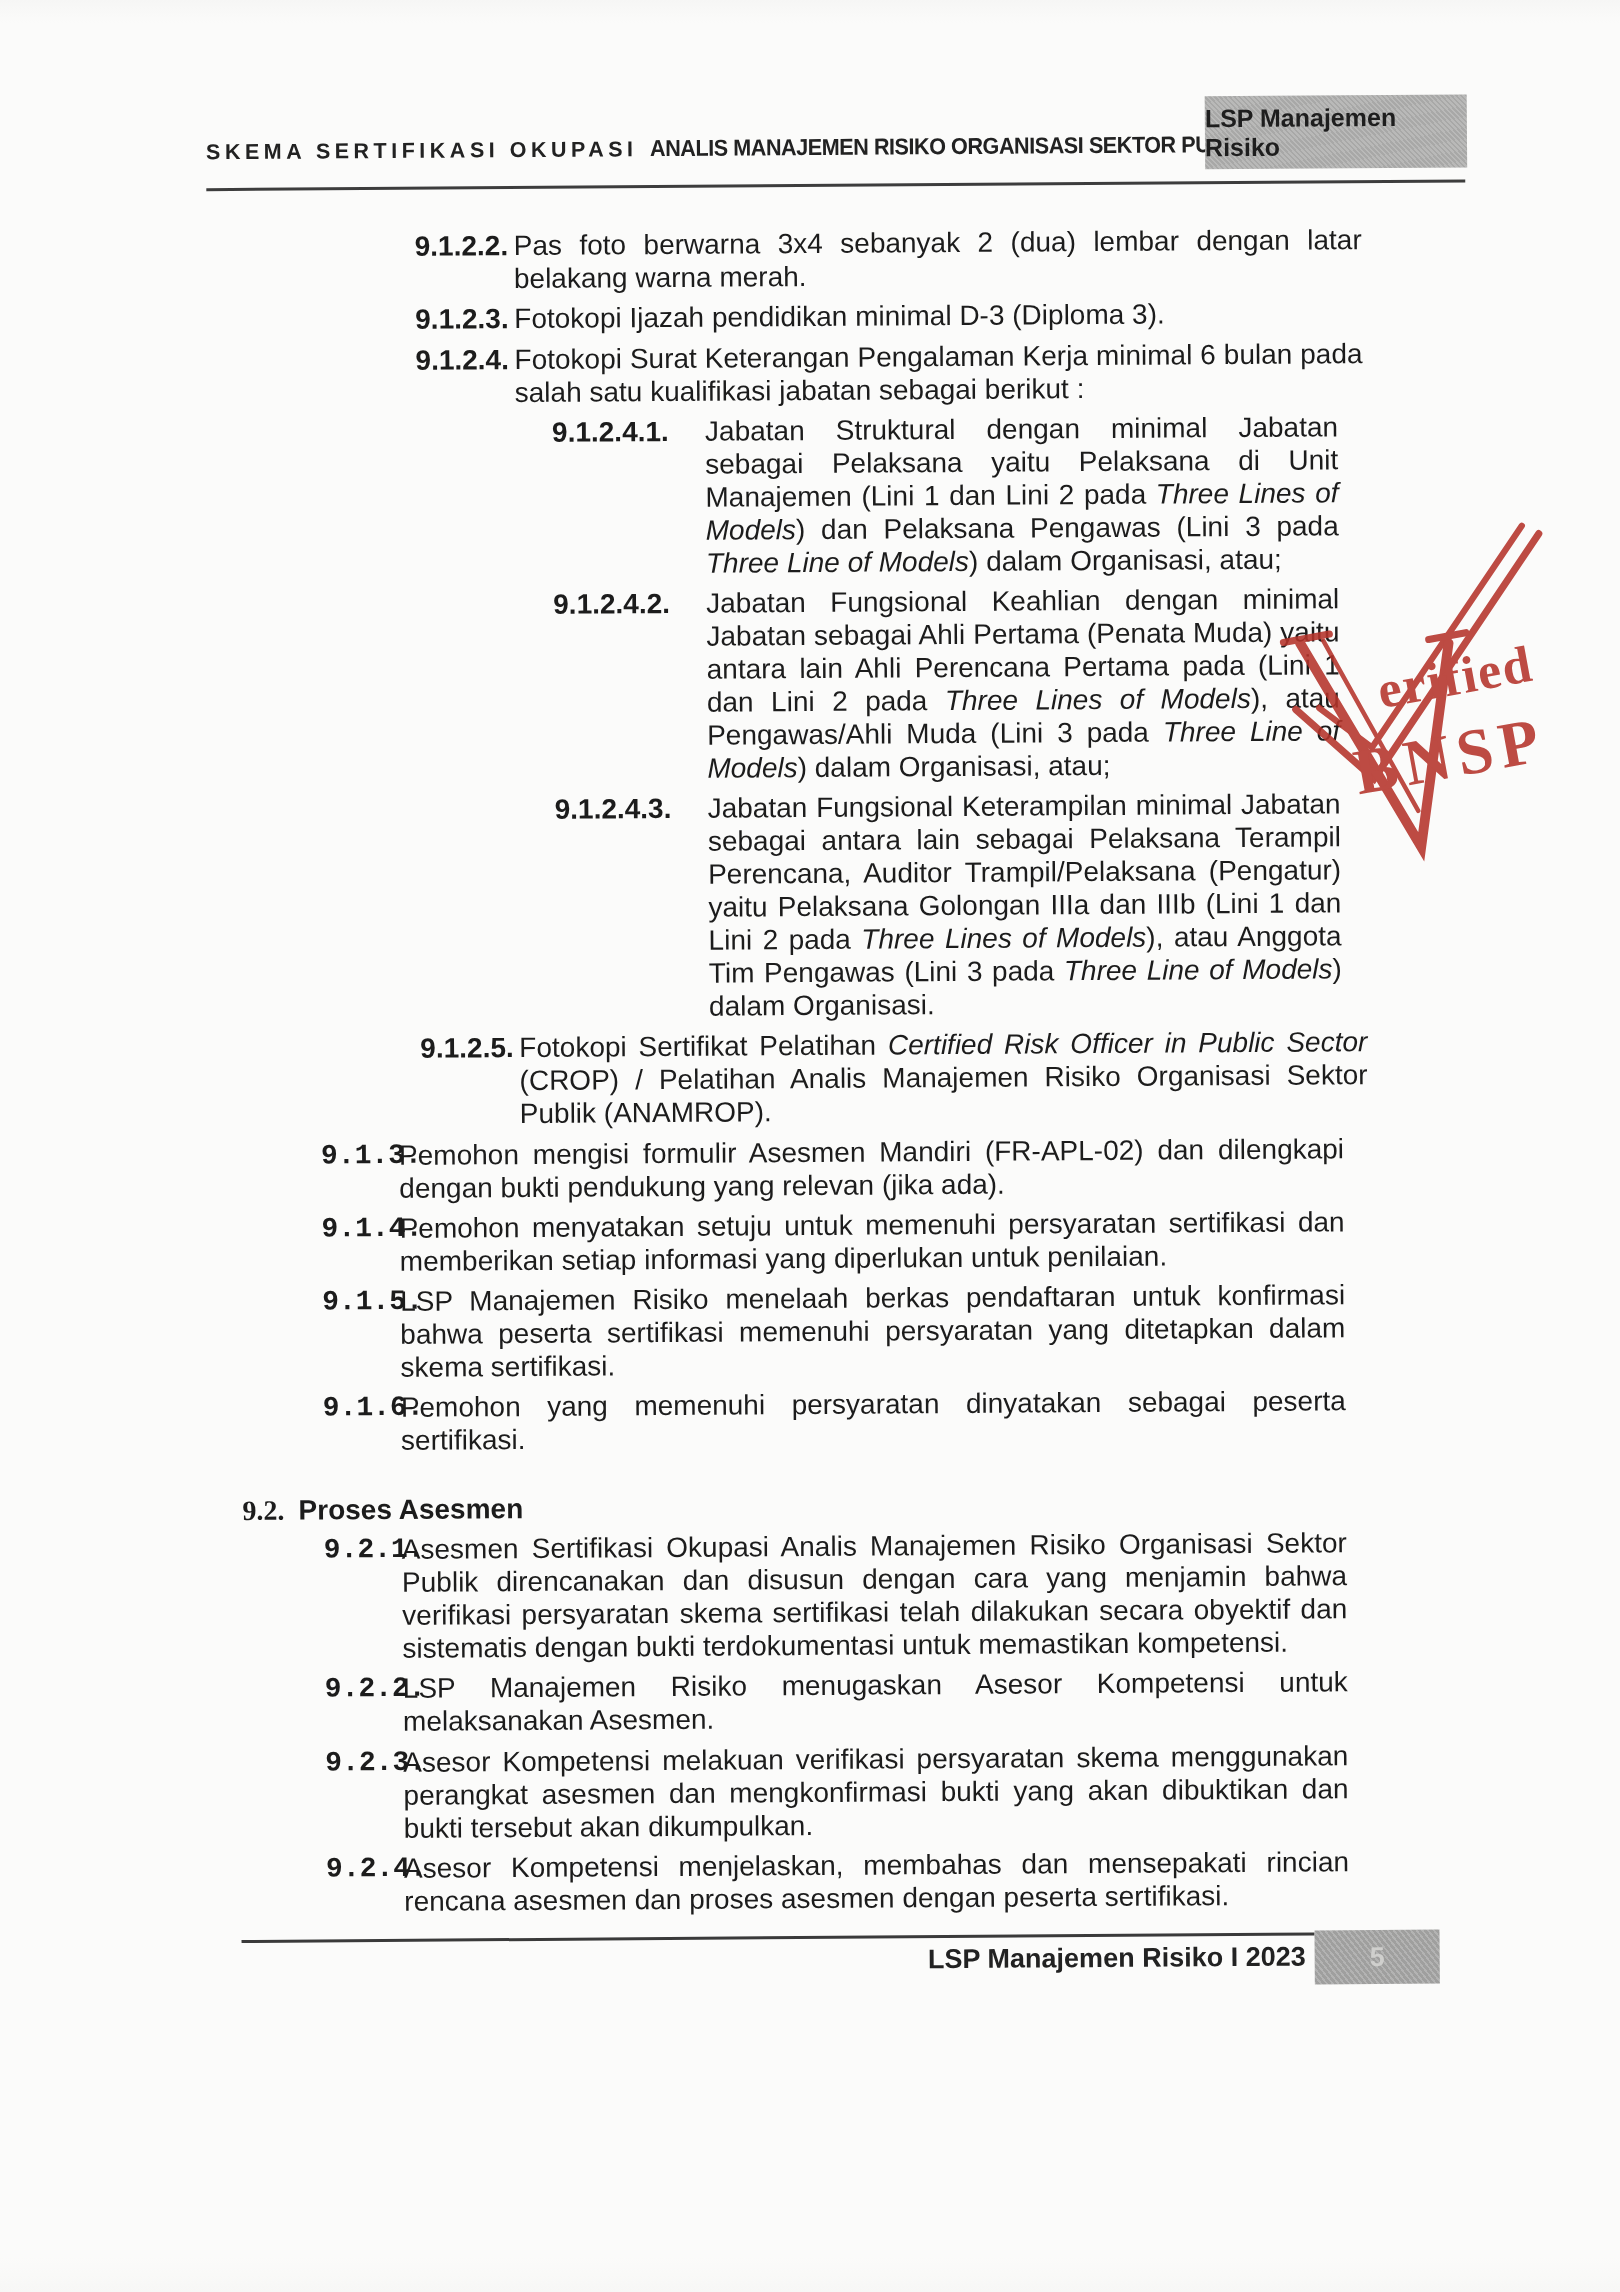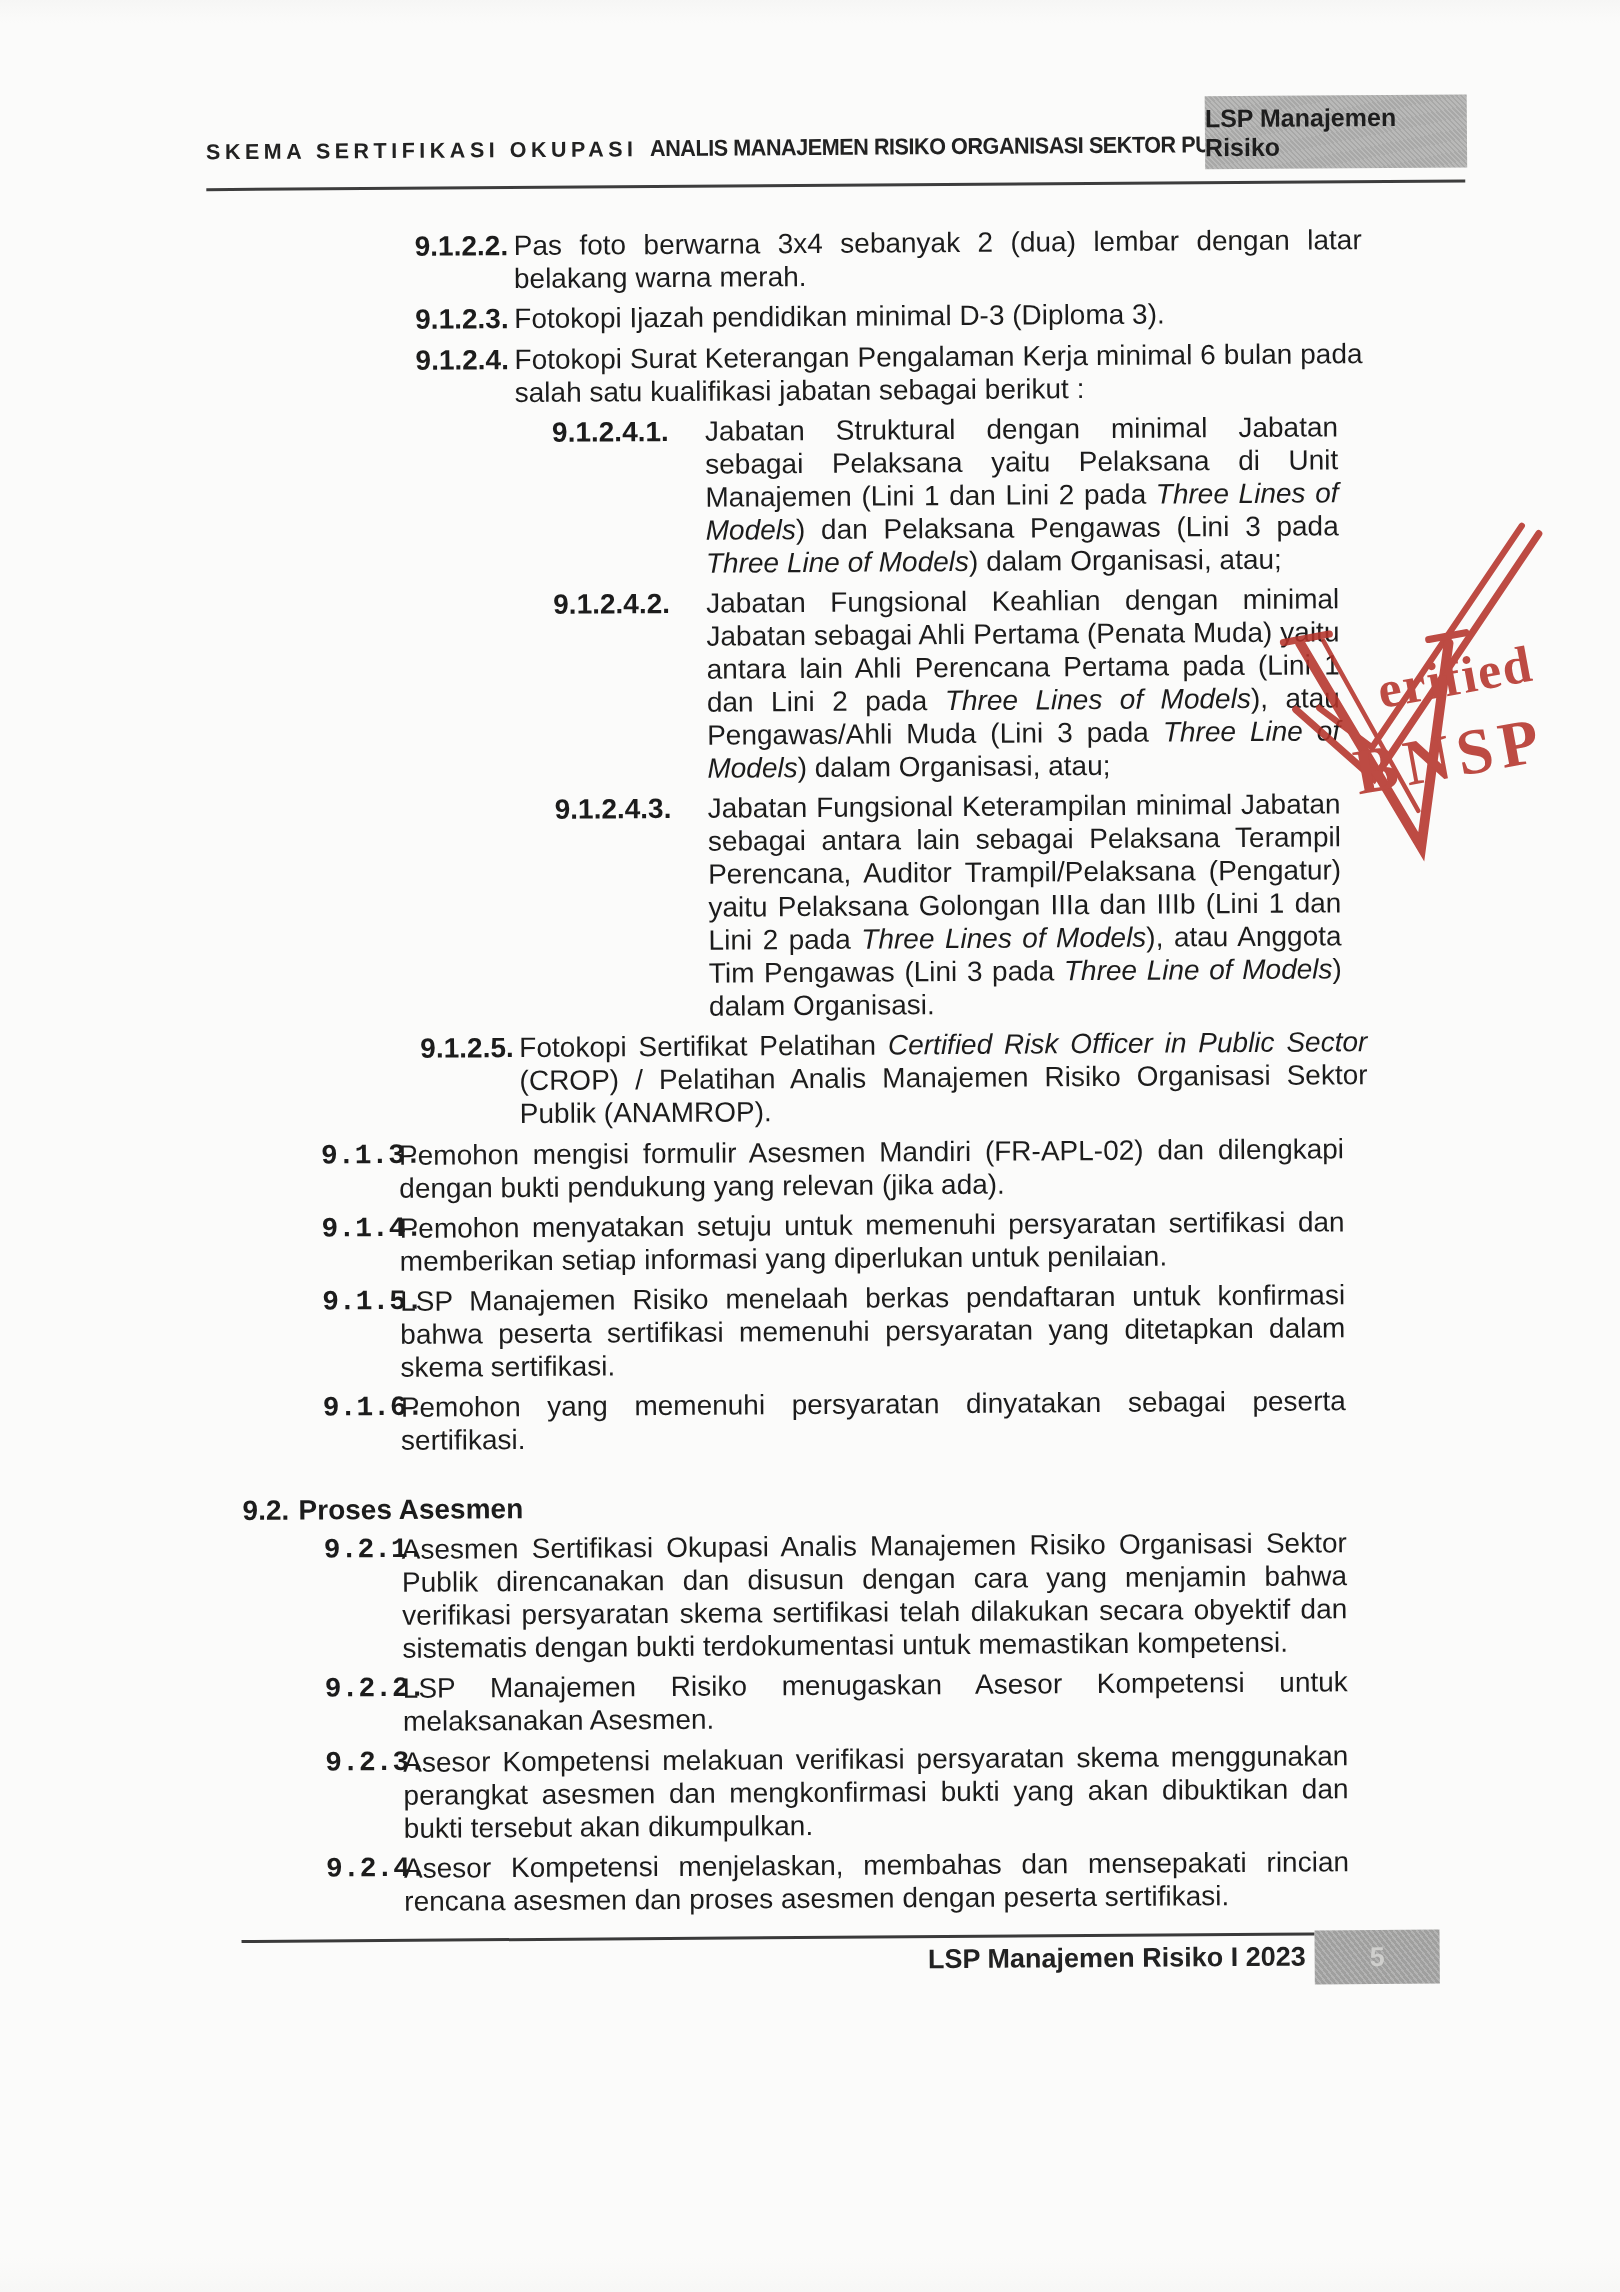--- a/index.html
+++ b/index.html
@@ -35,21 +35,21 @@
 
   
   .content{position:absolute;left:0;top:220px;width:1620px;}
   .item{display:flex;margin-top:7.2px;font-size:28px;line-height:33px;}
   .item .num{font-weight:bold;flex:0 0 auto;}
   .item .txt{flex:0 0 auto;text-align:justify;}
   .item .txt .it{font-style:italic;}
   .lvl-A{padding-left:321px;} .lvl-A .num{width:78px;font-family:Liberation Mono, monospace;}  .lvl-A .txt{width:945px;}
   .lvl-B{padding-left:397px;} .lvl-B .num{width:99px;margin-left:24px;} .lvl-B .txt{width:848px;}
   .lvl-C{padding-left:557px;} .lvl-C .num{width:153px;} .lvl-C .txt{width:633px;}
-  .lvl-H{padding-left:240px;} .lvl-H .num{width:56px;}  .lvl-H .txt{width:985px;font-weight:bold;text-align:left;}
+  .lvl-H{padding-left:240px;} .lvl-H .num{width:56px;font-family:Liberation Serif, serif;}  .lvl-H .txt{width:985px;font-weight:bold;text-align:left;}
   .gap-before{margin-top:36px;}
 
   
   .stamp{position:absolute;left:1249px;top:497px;width:372px;height:372px;opacity:0.88;}
   .stamp text{font-family:"Liberation Serif", serif;font-weight:bold;}
 
   
   .footer-rule{position:absolute;left:236px;top:1936px;width:1073px;height:2.7px;background:#3a3a3a;}
   .footer-text{
     position:absolute;right:320px;top:1945px;

